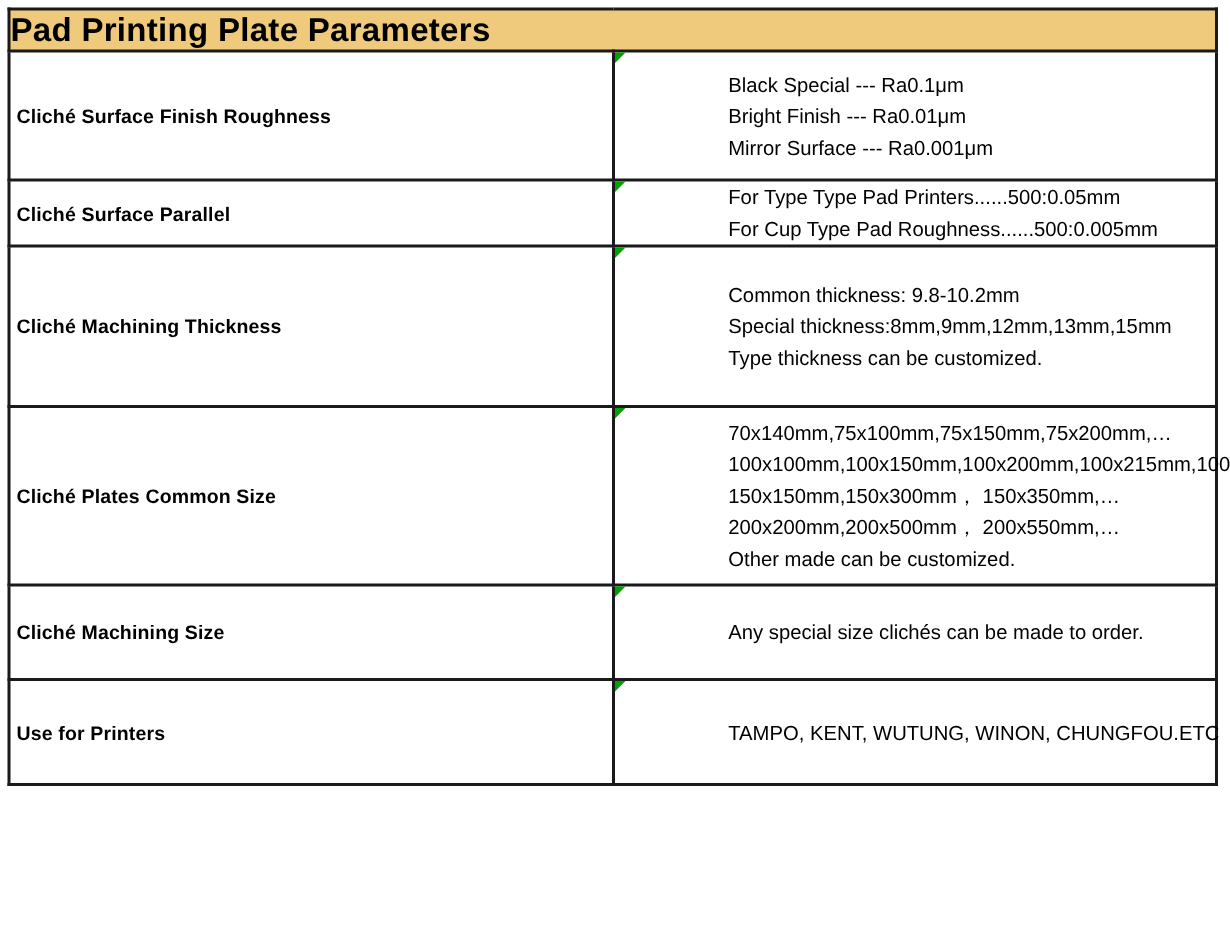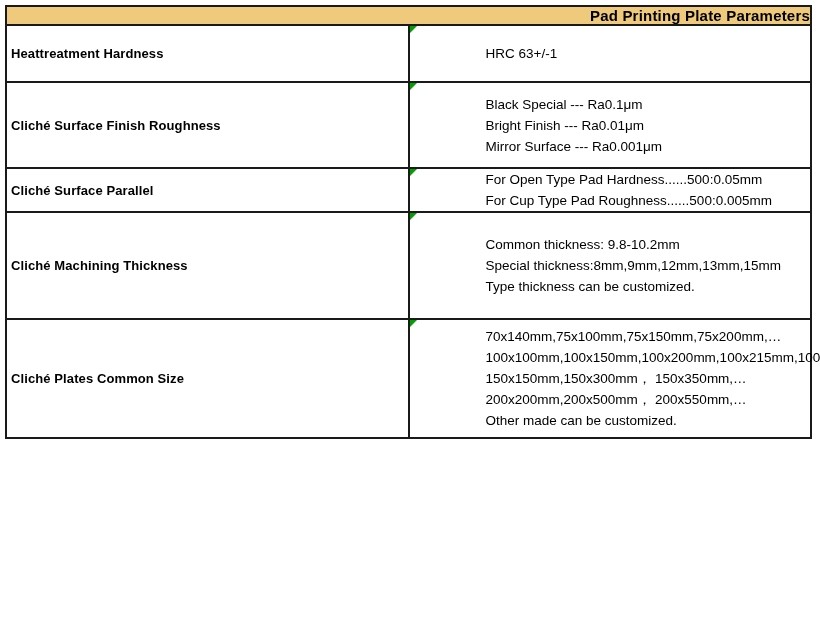--- a/index.html
+++ b/index.html
@@ -22,22 +22,22 @@
     table-layout: fixed;
   }
   table.params-table th,
   table.params-table td {
     border: 2px solid var(--border);
     vertical-align: middle;
   }
   .title-cell {
     height: 14px;
     background: var(--header-bg);
-    text-align: right;
-    font-size: 15px;
+    text-align: left;
+    font-size: 22px;
     font-weight: bold;
     letter-spacing: 0.2px;
   }
   .label-cell {
     width: 263px;
     font-weight: bold;
     font-size: 13px;
     padding-left: 4px;
     letter-spacing: 0.1px;
   }
@@ -66,41 +66,34 @@
 <body>
 
 <div class="page">
   <table class="params-table">
     <thead>
       <tr>
         <th colspan="2" class="title-cell">Pad Printing Plate Parameters</th>
       </tr>
     </thead>
     <tbody>
-      <tr class="r0">
-        <td class="label-cell">Heattreatment Hardness</td>
-        <td class="value-cell">
-          <span class="marker"></span>
-          <div class="line">HRC 63+/-1</div>
-        </td>
-      </tr>
       <tr class="r1">
         <td class="label-cell">Cliché Surface Finish Roughness</td>
         <td class="value-cell">
           <span class="marker"></span>
           <div class="line">Black Special --- Ra0.1μm</div>
           <div class="line">Bright Finish --- Ra0.01μm</div>
           <div class="line">Mirror Surface --- Ra0.001μm</div>
         </td>
       </tr>
       <tr class="r2">
         <td class="label-cell">Cliché Surface Parallel</td>
         <td class="value-cell">
           <span class="marker"></span>
-          <div class="line">For Open Type Pad Hardness......500:0.05mm</div>
+          <div class="line">For Type Type Pad Printers......500:0.05mm</div>
           <div class="line">For Cup Type Pad Roughness......500:0.005mm</div>
         </td>
       </tr>
       <tr class="r3">
         <td class="label-cell">Cliché Machining Thickness</td>
         <td class="value-cell">
           <span class="marker"></span>
           <div class="line">Common thickness: 9.8-10.2mm</div>
           <div class="line">Special thickness:8mm,9mm,12mm,13mm,15mm</div>
           <div class="line">Type thickness can be customized.</div>
@@ -110,15 +103,29 @@
         <td class="label-cell">Cliché Plates Common Size</td>
         <td class="value-cell">
           <span class="marker"></span>
           <div class="line">70x140mm,75x100mm,75x150mm,75x200mm,…</div>
           <div class="line">100x100mm,100x150mm,100x200mm,100x215mm,100x250mm,…</div>
           <div class="line">150x150mm,150x300mm， 150x350mm,…</div>
           <div class="line">200x200mm,200x500mm， 200x550mm,…</div>
           <div class="line">Other made can be customized.</div>
         </td>
       </tr>
+      <tr class="r5">
+        <td class="label-cell">Cliché Machining Size</td>
+        <td class="value-cell">
+          <span class="marker"></span>
+          <div class="line">Any special size clichés can be made to order.</div>
+        </td>
+      </tr>
+      <tr class="r6">
+        <td class="label-cell">Use for Printers</td>
+        <td class="value-cell">
+          <span class="marker"></span>
+          <div class="line">TAMPO, KENT, WUTUNG, WINON, CHUNGFOU.ETC</div>
+        </td>
+      </tr>
     </tbody>
   </table>
 </div>
 
 </body></html>

